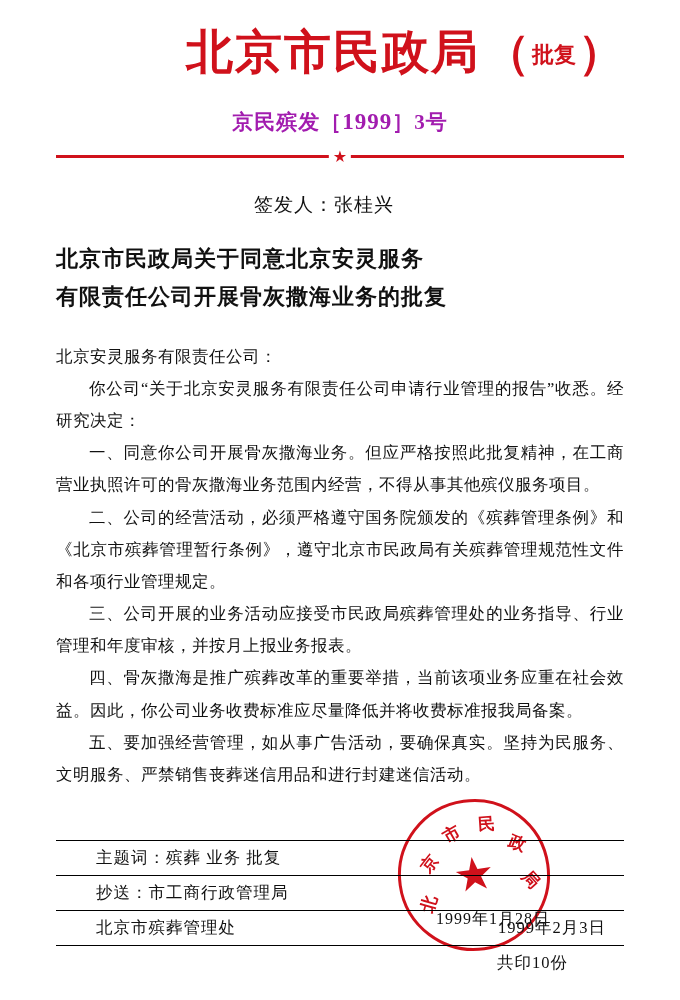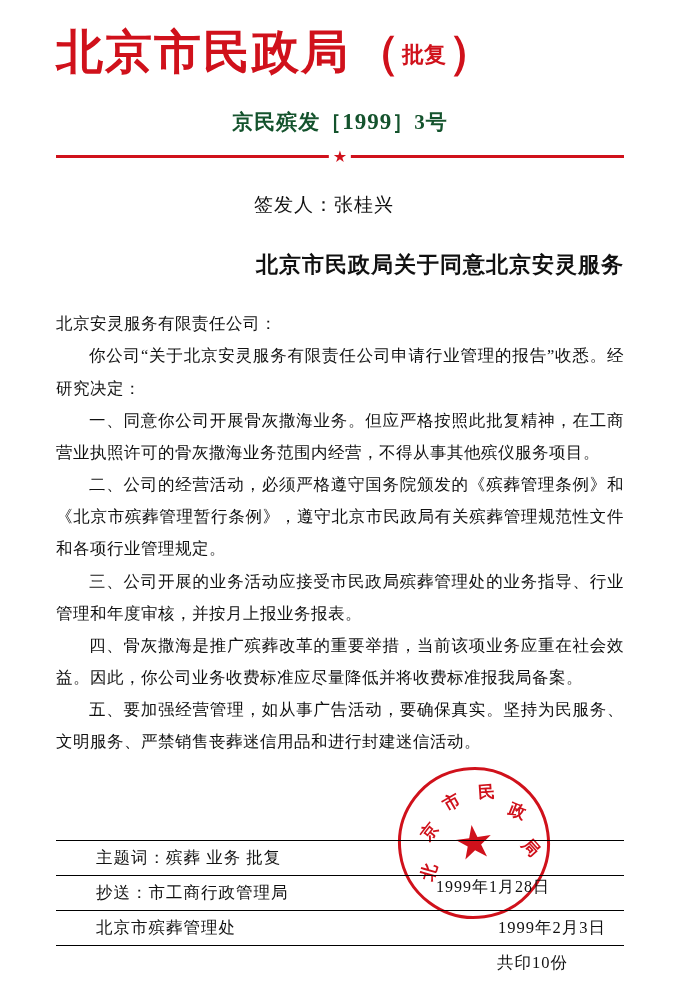--- a/index.html
+++ b/index.html
@@ -24,21 +24,21 @@
   }
 
   
   .doc-header {
     text-align: center;
     padding-top: 26px;
   }
   .org-title-row {
     display: flex;
     align-items: baseline;
-    justify-content: flex-start;
+    justify-content: flex-end;
     white-space: nowrap;
   }
   .org-title {
     color: #d0111b;
     font-family: "DejaVu Serif", "Liberation Serif", serif;
     font-weight: bold;
     font-size: 47px;
     letter-spacing: 2px;
     line-height: 1.1;
   }
@@ -57,21 +57,21 @@
   }
   .doc-type-text {
     font-size: 22px;
     font-weight: bold;
     padding: 0 2px;
     position: relative;
     top: -6px;
   }
 
   .doc-number {
-    color: #14532d;
+    color: #a21caf;
     font-size: 21px;
     font-weight: bold;
     margin-top: 30px;
     letter-spacing: 1px;
   }
   .doc-number .num {
     font-size: 23px;
   }
 
   
@@ -103,25 +103,25 @@
   .signer {
     text-align: center;
     font-size: 19px;
     margin-top: 26px;
     padding-right: 32px;
     letter-spacing: 1px;
   }
 
   
   .doc-title {
-    text-align: right;
+    text-align: left;
     font-size: 22px;
     font-weight: bold;
     line-height: 1.75;
-    margin-top: 28px;
+    margin-top: 22px;
     letter-spacing: 1px;
   }
 
   
   .body-text {
     margin-top: 24px;
     font-size: 16.5px;
     line-height: 1.95;
     letter-spacing: 0.5px;
     text-align: justify;
@@ -228,20 +228,21 @@
     <div class="red-rule">
       <div class="line"></div>
       <div class="star">★</div>
     </div>
 
     <div class="signer">签发人：张桂兴</div>
   </div>
 
   <div class="doc-title">
     <div>北京市民政局关于同意北京安灵服务</div>
+    <div>有限责任公司开展骨灰撒海业务的批复</div>
   </div>
 
   <div class="body-text">
     <p>北京安灵服务有限责任公司：</p>
     <p class="indent">你公司“关于北京安灵服务有限责任公司申请行业管理的报告”收悉。经研究决定：</p>
     <p class="indent">一、同意你公司开展骨灰撒海业务。但应严格按照此批复精神，在工商营业执照许可的骨灰撒海业务范围内经营，不得从事其他殡仪服务项目。</p>
     <p class="indent">二、公司的经营活动，必须严格遵守国务院颁发的《殡葬管理条例》和《北京市殡葬管理暂行条例》，遵守北京市民政局有关殡葬管理规范性文件和各项行业管理规定。</p>
     <p class="indent">三、公司开展的业务活动应接受市民政局殡葬管理处的业务指导、行业管理和年度审核，并按月上报业务报表。</p>
     <p class="indent">四、骨灰撒海是推广殡葬改革的重要举措，当前该项业务应重在社会效益。因此，你公司业务收费标准应尽量降低并将收费标准报我局备案。</p>
     <p class="indent">五、要加强经营管理，如从事广告活动，要确保真实。坚持为民服务、文明服务、严禁销售丧葬迷信用品和进行封建迷信活动。</p>

